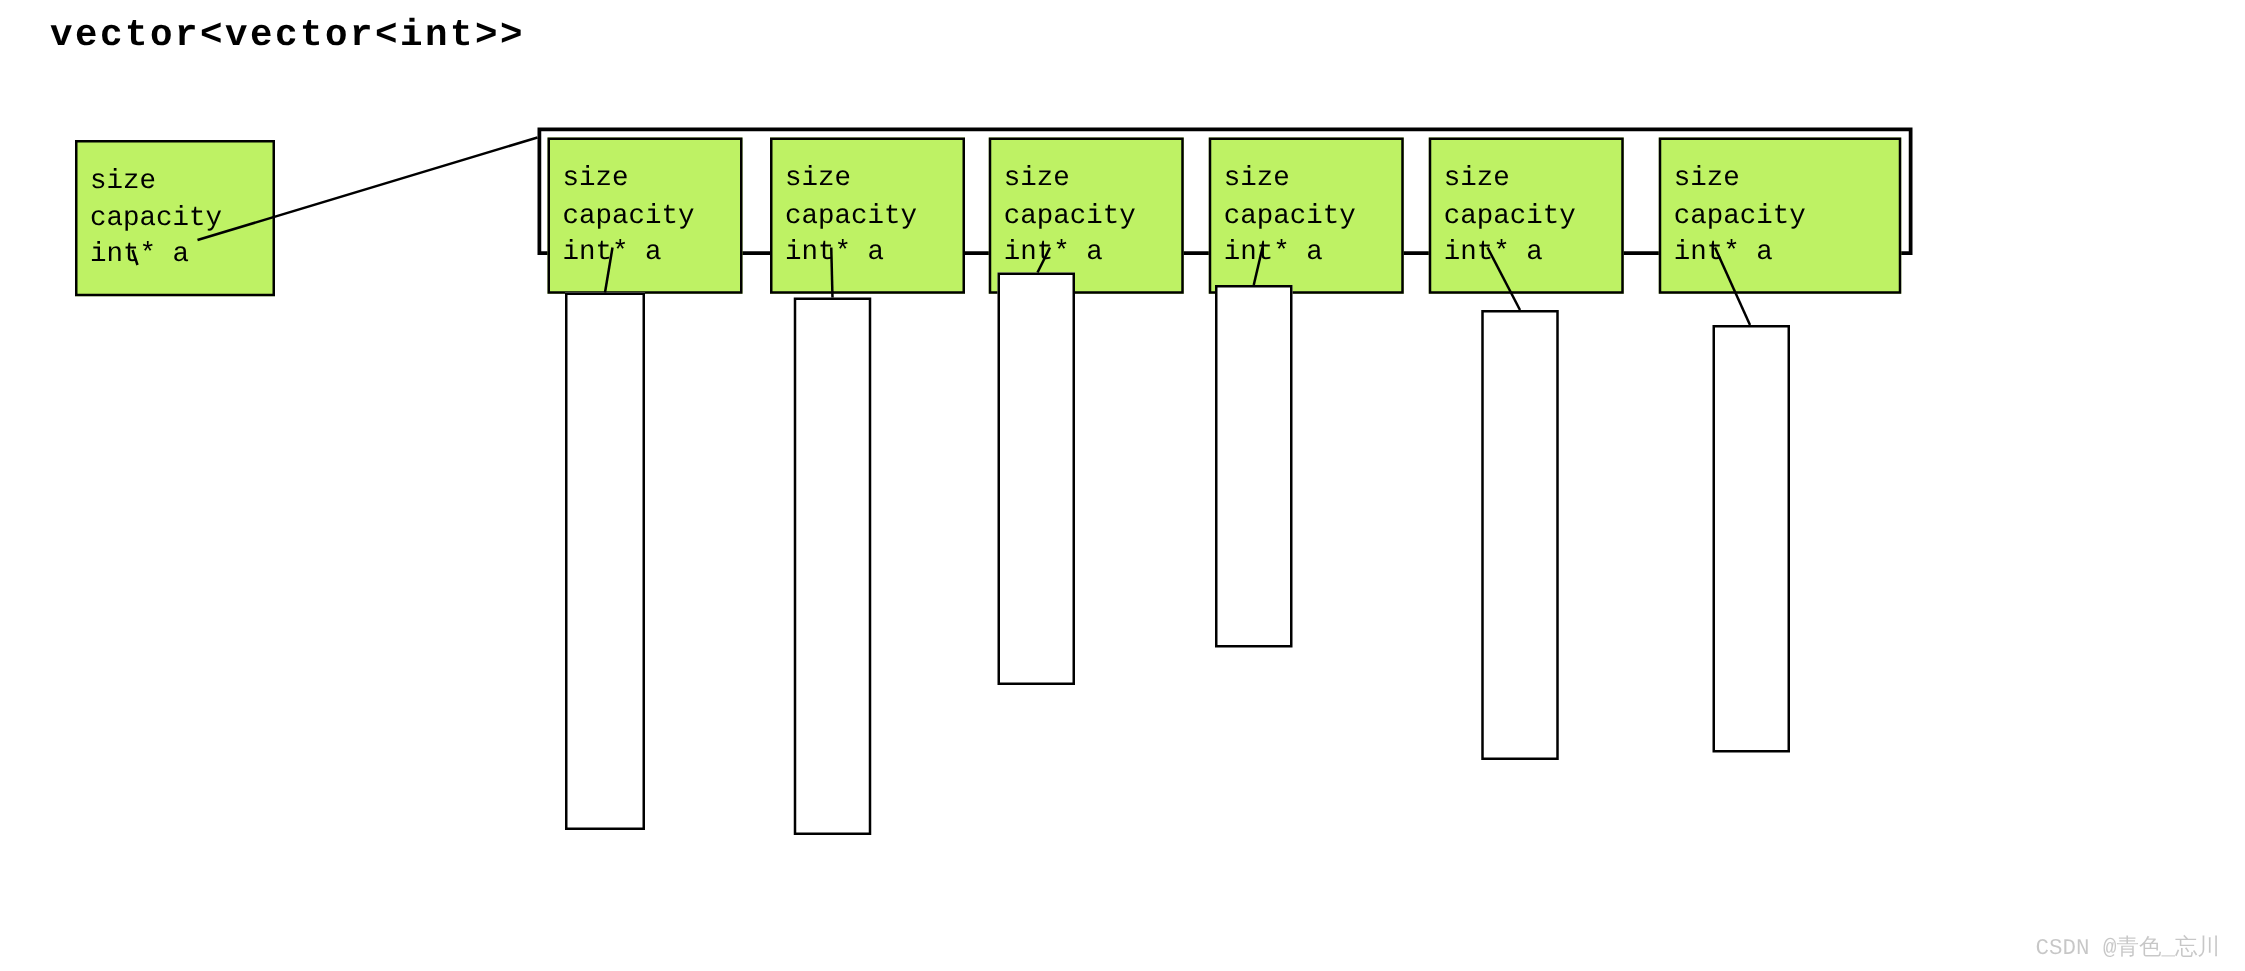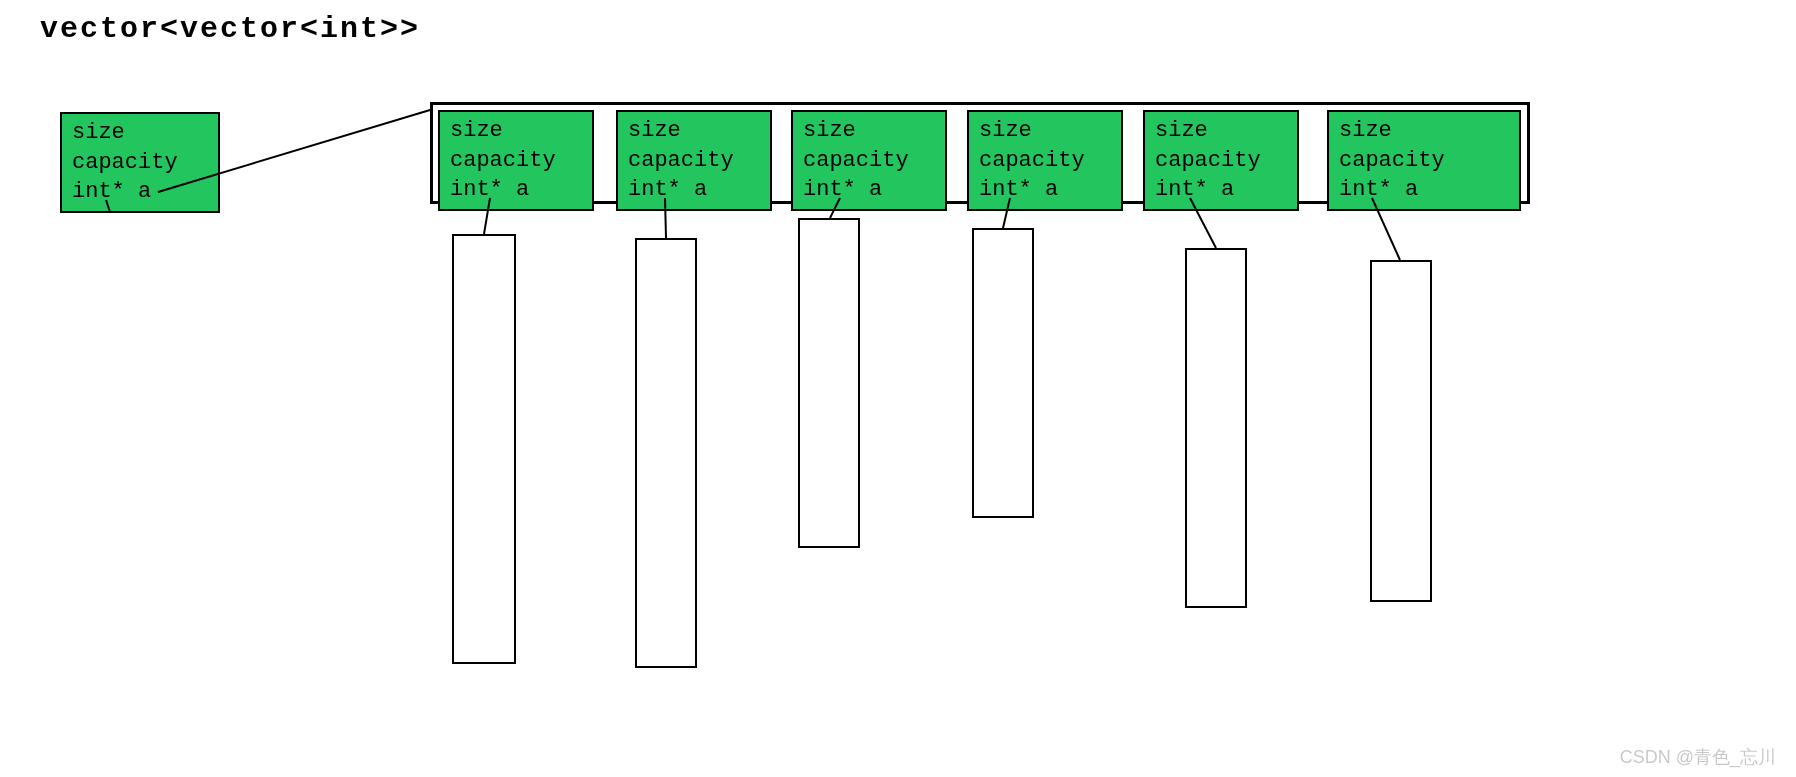--- a/index.html
+++ b/index.html
@@ -16,22 +16,22 @@
       position: absolute;
       top: 12px;
       left: 40px;
       font-size: 30px;
       letter-spacing: 2px;
       font-weight: bold;
     }
     .struct-box {
       position: absolute;
       border: 2px solid #000;
-      background: #22c55e;
-      padding: 4px 10px;
+      background: #bef264;
+      padding: 16px 10px;
       line-height: 1.35;
     }
     .outer-container {
       position: absolute;
       border: 3px solid #000;
       background: #fff;
     }
     .array-box {
       position: absolute;
       border: 2px solid #000;
@@ -42,21 +42,21 @@
       top: 0; left: 0;
       width: 1796px; height: 777px;
       pointer-events: none;
     }
     .watermark {
       position: absolute;
       bottom: 8px;
       right: 20px;
       color: rgba(0,0,0,0.22);
       font-size: 18px;
-      font-family: Liberation Sans, sans-serif;
+      font-family: Liberation Mono, monospace;
     }
   </style>
 </head>
 <body>
 
 <div class="title">vector&lt;vector&lt;int&gt;&gt;</div>
 
 <div class="struct-box" style="left:60px; top:112px; width:160px;">
   <div>size</div>
   <div>capacity</div>

